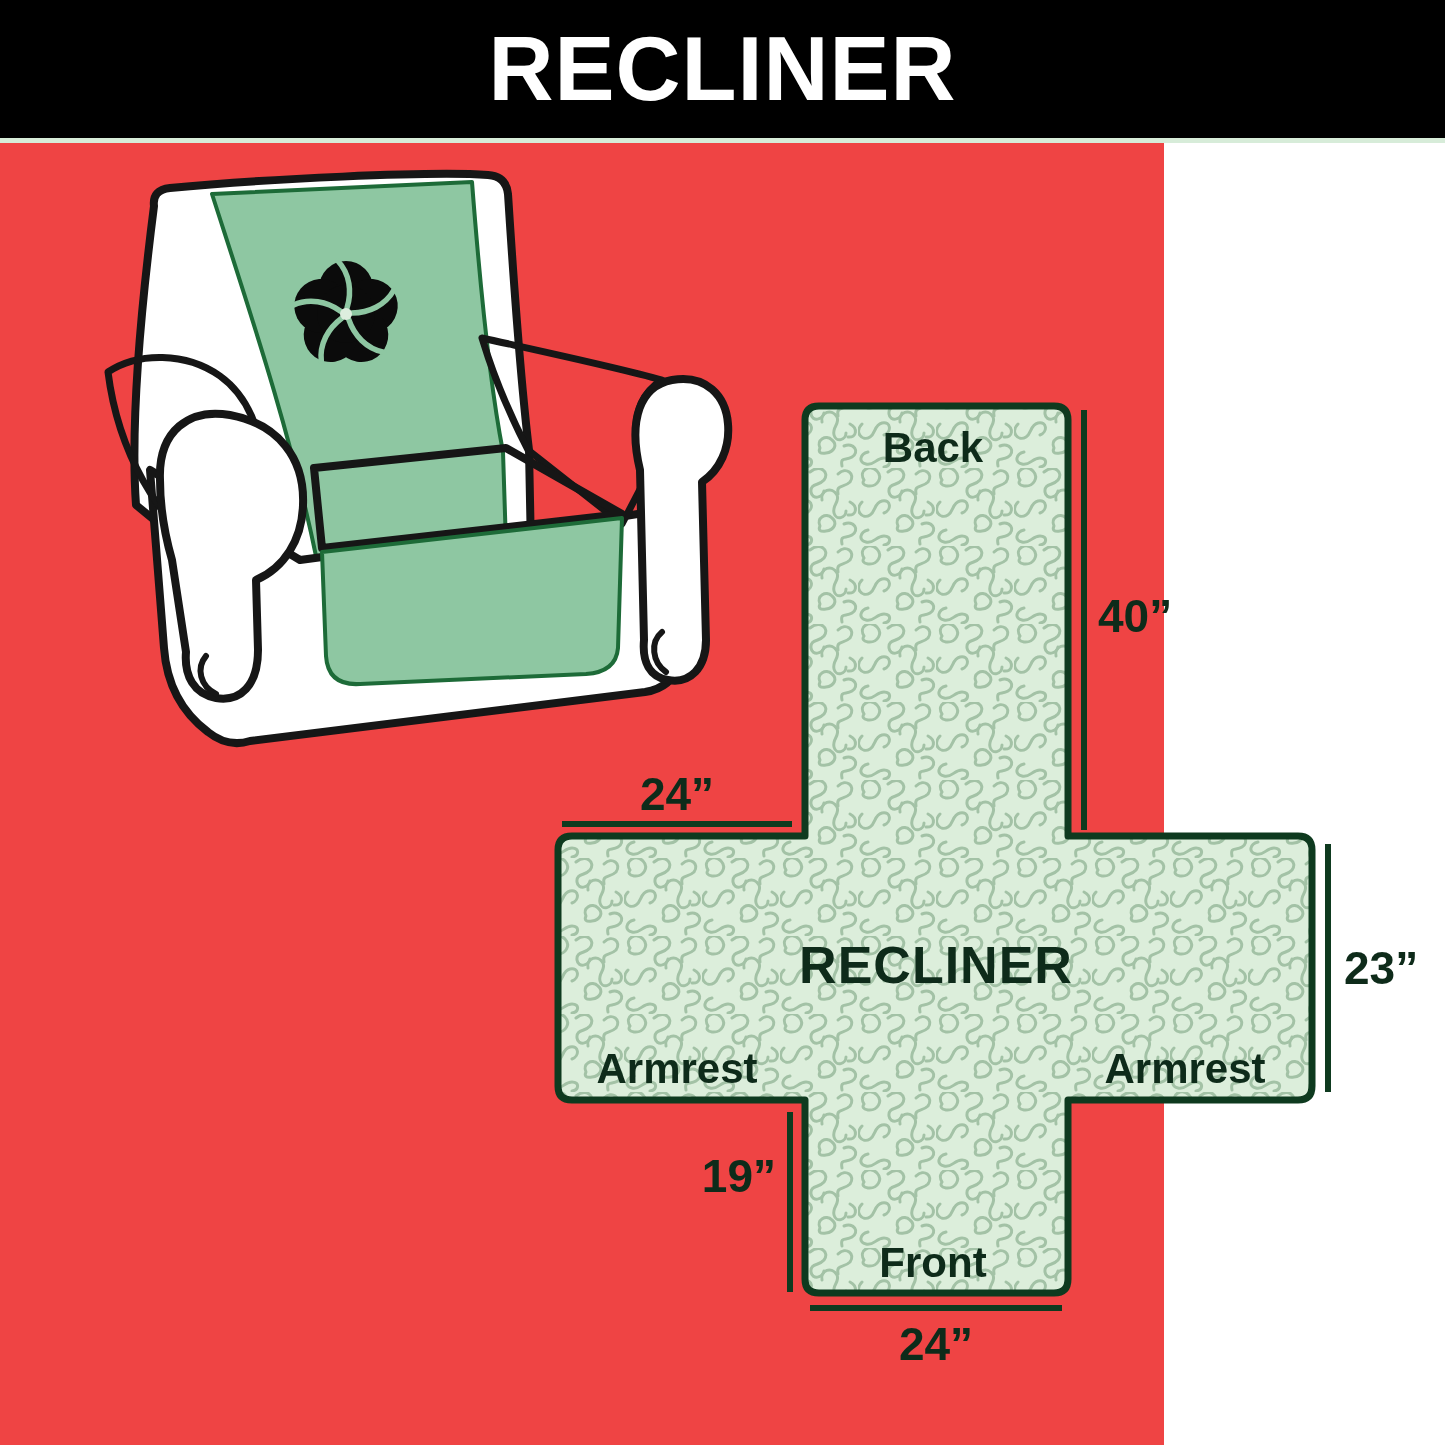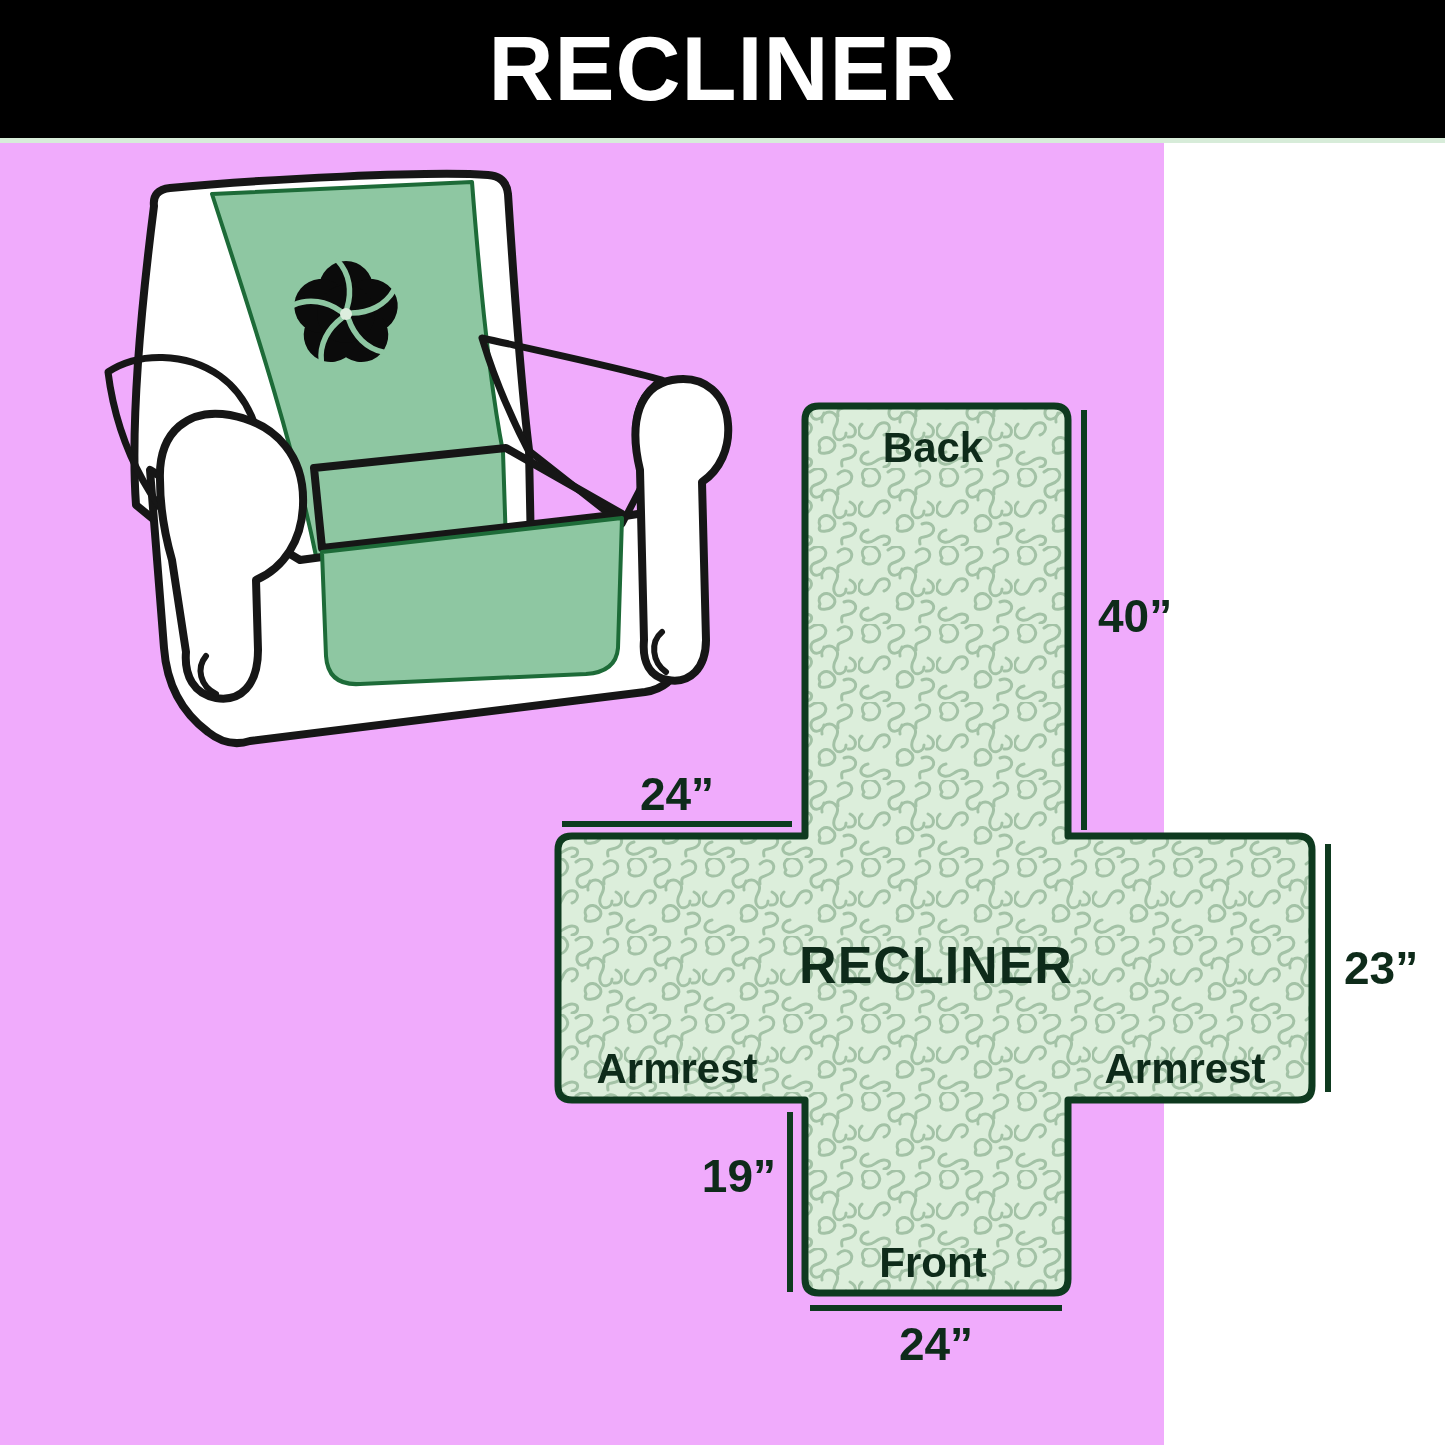--- a/index.html
+++ b/index.html
@@ -1,17 +1,17 @@
 <!DOCTYPE html>
 <html><head>
 <meta charset="utf-8">
 <style>
   html,body{margin:0;padding:0;background:#ffffff;}
   body{width:1445px;height:1445px;overflow:hidden;}
-  .stage{position:relative;width:1164px;height:1445px;background:#f0abfc;
+  .stage{position:relative;width:1164px;height:1445px;background:#ef4444;
          font-family:"Liberation Sans",sans-serif;}
   .header{position:absolute;top:0;left:0;width:1445px;height:138px;background:#000000;
           border-bottom:5px solid #d7ecd9;display:flex;align-items:center;justify-content:center;}
   .header h1{margin:0;color:#ffffff;font-size:90px;font-weight:700;letter-spacing:1px;line-height:1;}
   svg.scene{position:absolute;left:0;top:0;width:1445px;height:1445px;display:block;}
   
   .ink{stroke:#161616;fill:none;stroke-linejoin:round;stroke-linecap:round;}
   .w8{stroke-width:8;}  .w7{stroke-width:7;}  .w6{stroke-width:6;}
   .white-part{fill:#ffffff;}
   .seam{stroke:#1d6b38;stroke-width:4;stroke-linejoin:round;}

